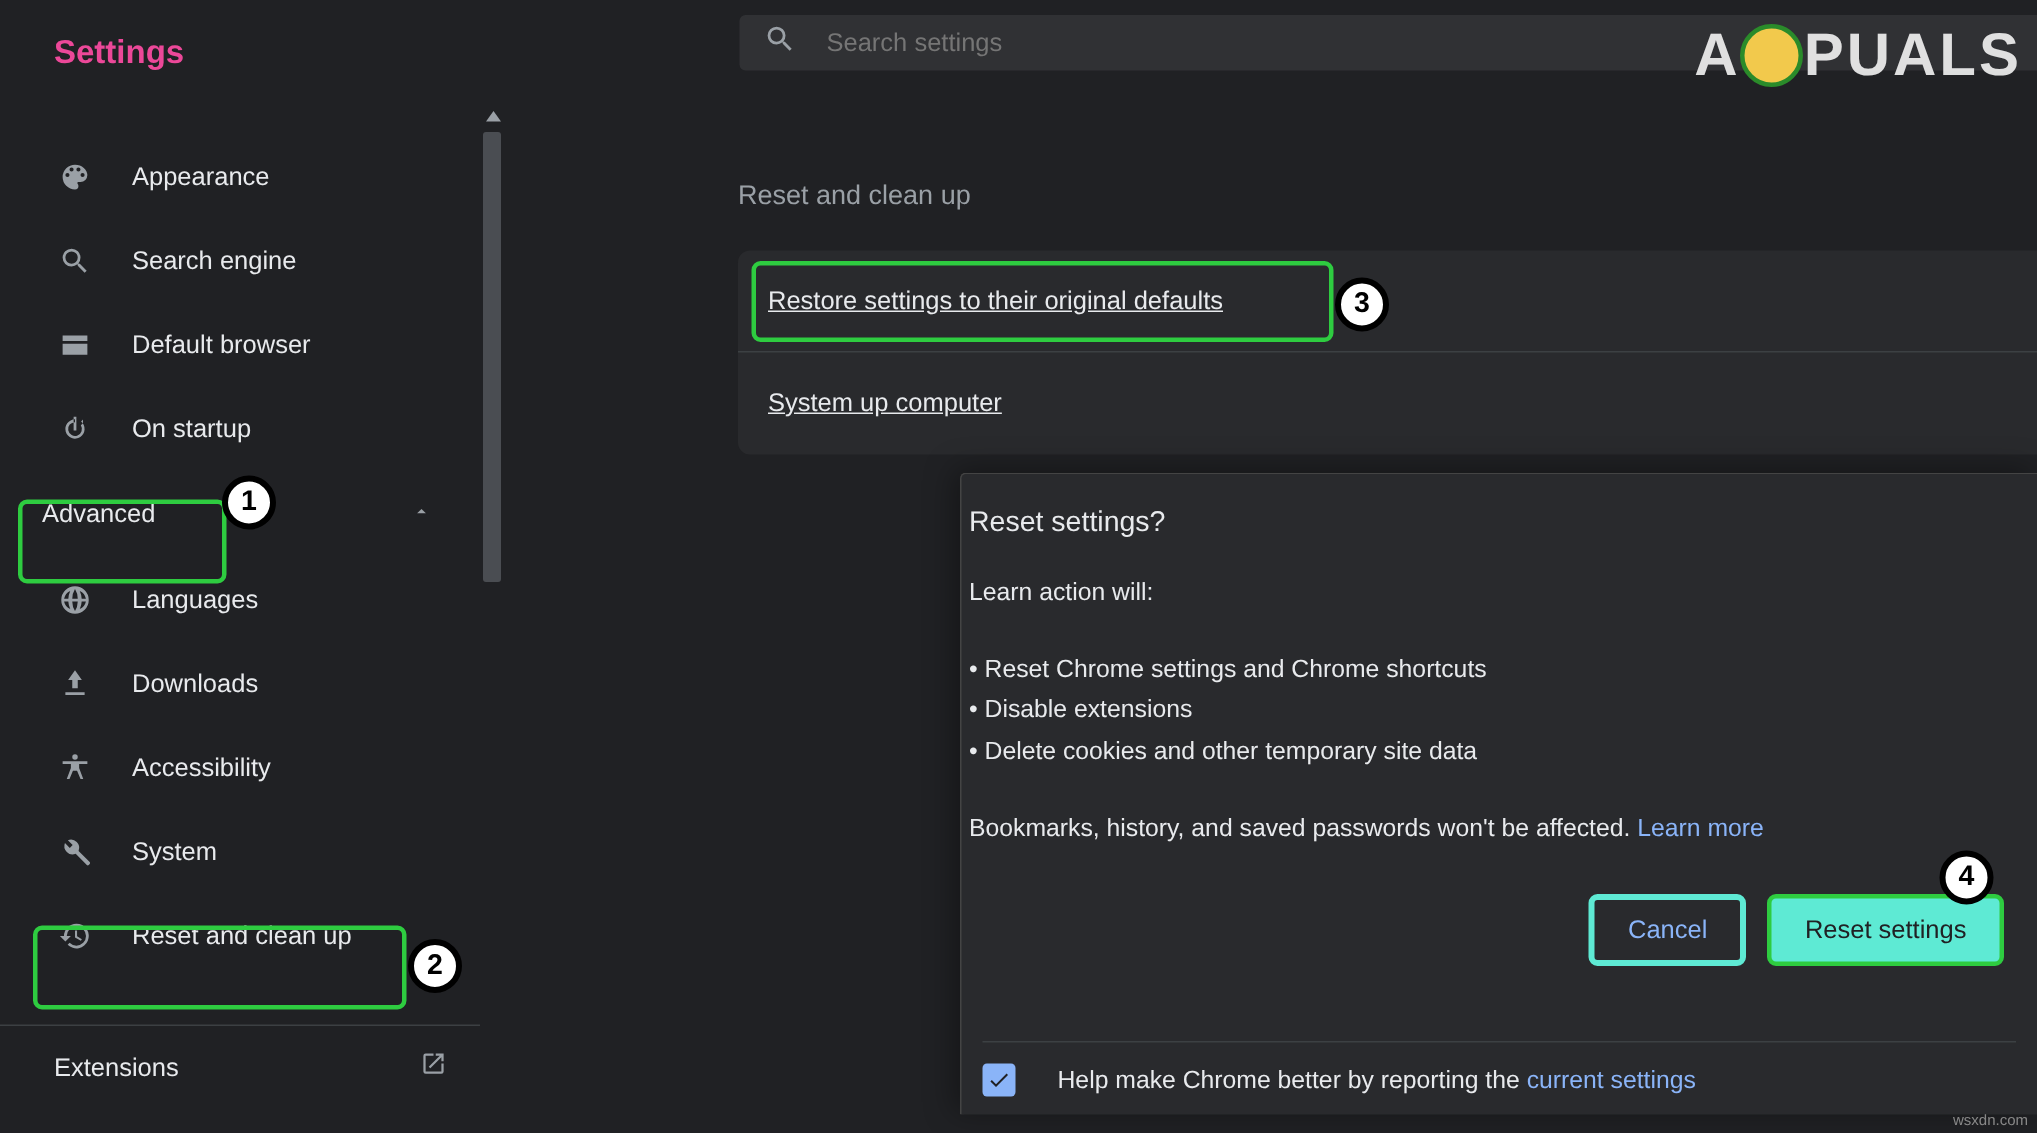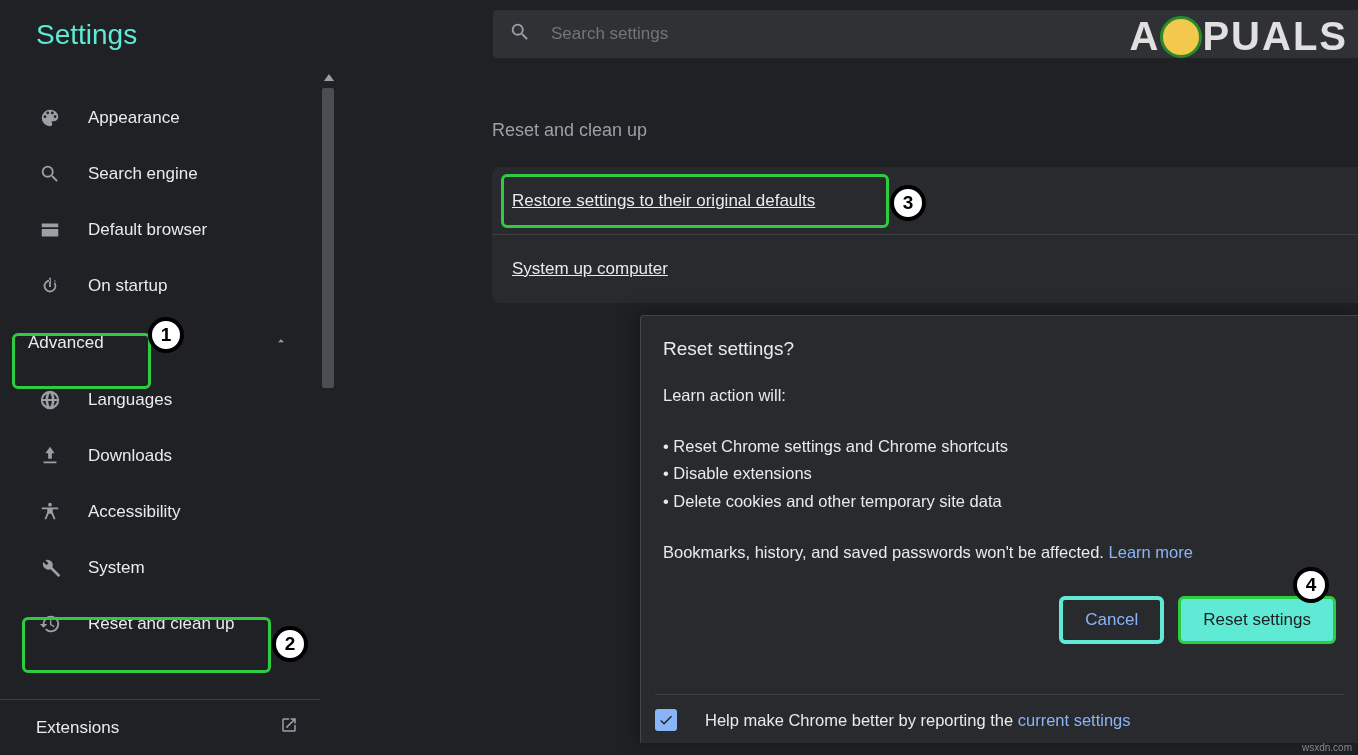--- a/index.html
+++ b/index.html
@@ -13,29 +13,30 @@
   }
   .header {
     position: absolute;
     top: 0; left: 0; right: 0;
     height: 70px;
     display: flex;
     align-items: center;
     padding-left: 36px;
   }
   .page-title {
-    font-size: 28px;
-    color: #5eead4;
+    font-size: 22px;
+    color: #ec4899;
+    font-weight: bold;
   }
   .search-wrap {
     position: absolute;
     left: 493px;
     top: 10px;
     right: 0;
-    height: 48px;
+    height: 37px;
     background: #303134;
     border-radius: 4px 0 0 4px;
     display: flex;
     align-items: center;
     padding-left: 16px;
   }
   .search-wrap svg { width: 22px; height: 22px; fill: #9aa0a6; flex: 0 0 auto; }
   .search-input {
     margin-left: 20px;
     background: transparent;
@@ -115,21 +116,21 @@
     position: absolute;
     left: 22px; top: 617px;
     width: 249px; height: 56px;
     border: 3px solid #2ecc40;
     border-radius: 6px;
     pointer-events: none;
   }
 
   .ext {
     position: absolute;
-    left: 0; bottom: 0;
+    left: 0; bottom: 16px;
     width: 320px;
     height: 56px;
     border-top: 1px solid #3c4043;
     display:flex;
     align-items:center;
     justify-content:space-between;
     padding: 0 22px 0 36px;
     cursor:pointer;
   }
   .ext span { font-size: 17px; color:#e8eaed; }
@@ -182,21 +183,21 @@
   .dialog {
     position: absolute;
     left: 640px;
     top: 315px;
     right: 0;
     bottom: 12px;
     background: #292a2d;
     border-left: 1px solid #444;
     border-top: 1px solid #444;
     border-radius: 4px 0 0 0;
-    padding: 22px 22px 14px 22px;
+    padding: 22px 22px 14px 5px;
     box-shadow: -4px -2px 20px rgba(0,0,0,0.35);
     overflow: hidden;
   }
   .dialog-title { font-size: 19px; color: #e8eaed; margin-bottom: 22px; }
   .dialog-text { font-size: 16.5px; color: #e8eaed; line-height: 1.65; }
   .dialog-text .bullets { margin: 24px 0 24px 0; }
   .learn { color: #8ab4f8; }
 
   .dialog-actions {
     display:flex;

